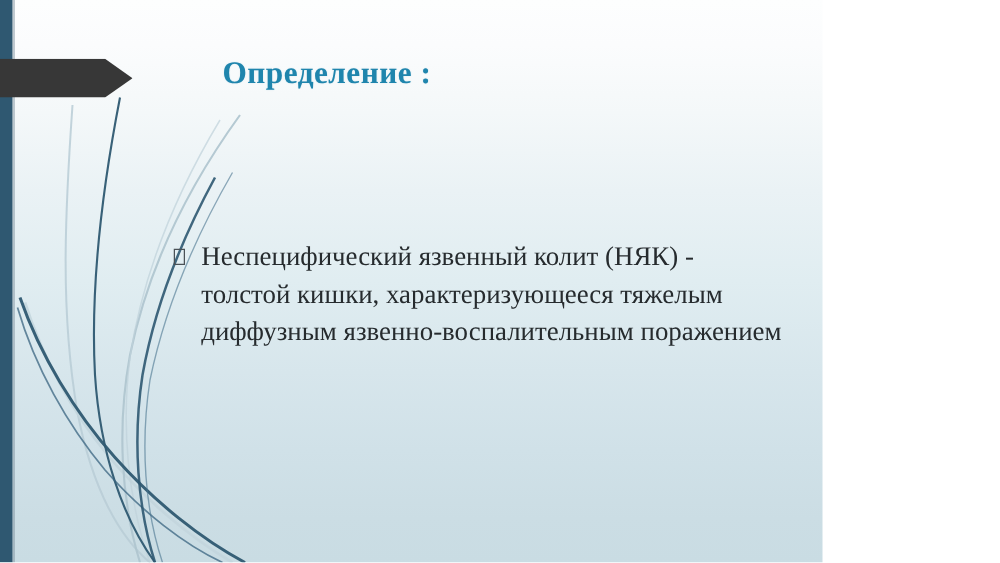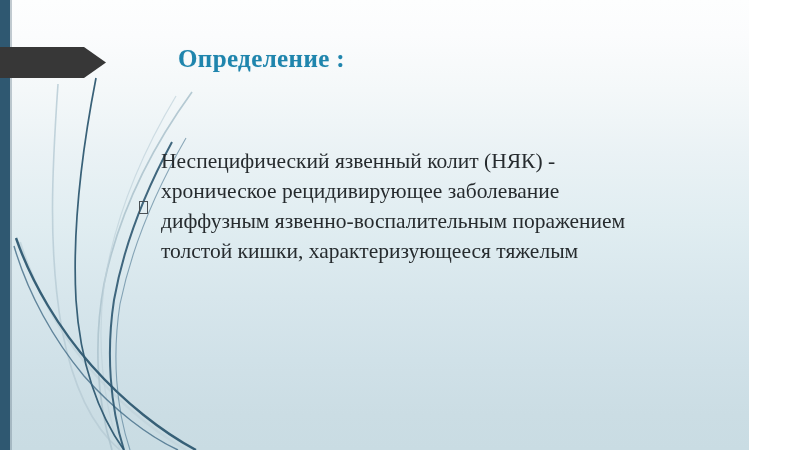--- a/index.html
+++ b/index.html
@@ -7,21 +7,21 @@
     padding: 0;
     background: #ffffff;
   }
   body {
     font-family: "Liberation Serif", serif;
   }
 
   
   .slide {
     position: relative;
-    width: 749px;
+    width: 658px;
     height: 450px;
     overflow: hidden;
     background: linear-gradient(to bottom,
                 #fdfefe 0%,
                 #fbfcfd 8%,
                 #f4f8f9 20%,
                 #eaf2f5 34%,
                 #e0edf1 50%,
                 #d7e6ec 66%,
                 #d0e1e8 80%,
@@ -82,21 +82,22 @@
 
   
   .body-block {
     position: absolute;
     left: 139px;
     top: 146px;
     width: 630px;
   }
   .bullet-row {
     display: flex;
-    align-items: center;
+    align-items: flex-start;
+    margin-top: 44px;
   }
   .bullet-glyph {
     flex: 0 0 auto;
     width: 22px;
     font-family: "Liberation Serif", serif;
     font-size: 20px;
     line-height: 30px;
     color: #3a4145;
   }
   
@@ -150,20 +151,19 @@
 
   <div class="title">Определение :</div>
 
   <div class="body-block">
     <div class="bullet-row">
       <span class="bullet-glyph">
         <span class="tofu"></span>
       </span>
       <span class="bullet-text">
         <span class="ln">Неспецифический язвенный колит (НЯК) -</span>
-        <span class="ln">хроническое рецидивирующее заболевание</span>
+        <span class="ln">толстой кишки, характеризующееся тяжелым</span>
         <span class="ln">диффузным язвенно-воспалительным поражением</span>
-        <span class="ln">толстой кишки, характеризующееся тяжелым</span>
       </span>
     </div>
   </div>
 
 </div>
 
 </body></html>

